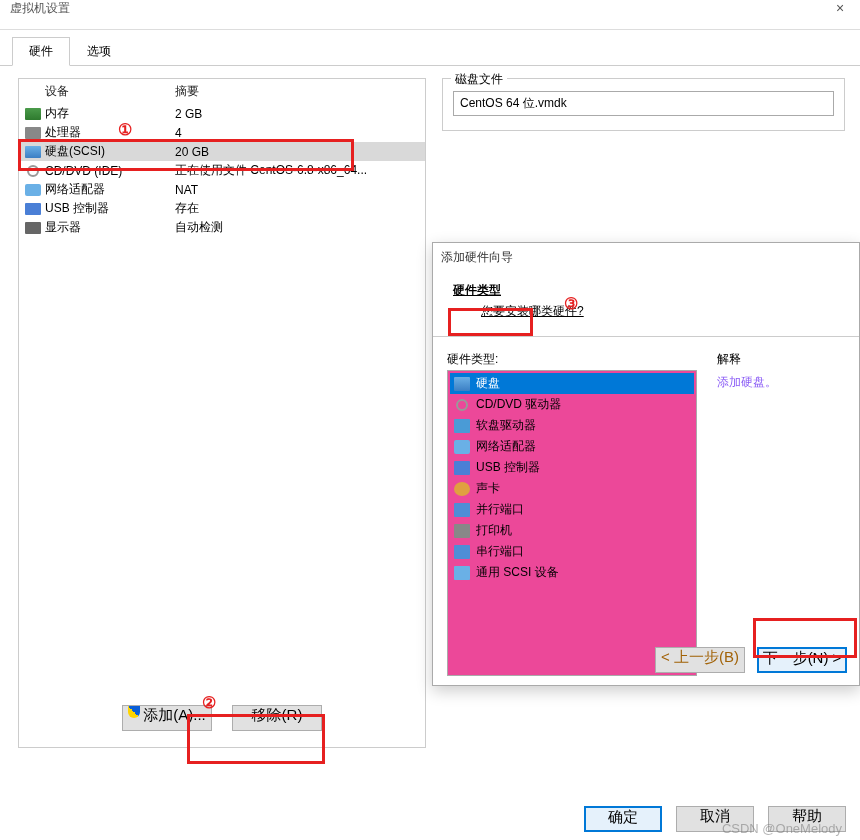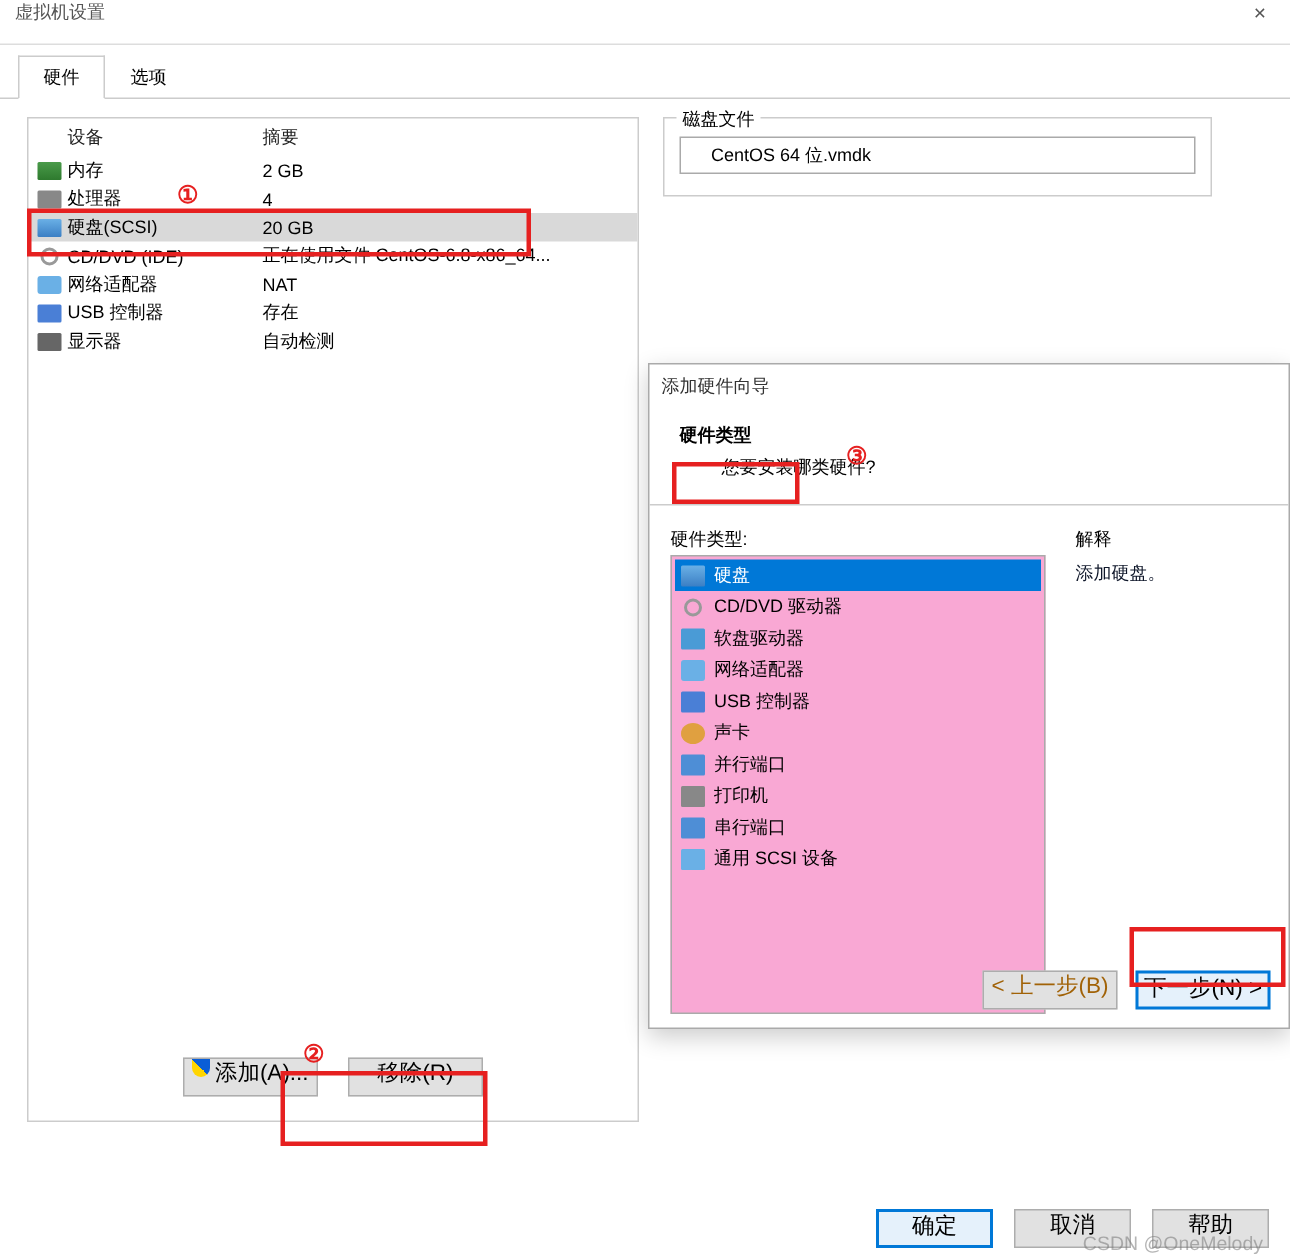--- a/index.html
+++ b/index.html
@@ -43,57 +43,57 @@
     .dev-col2 { flex: 1; }
     .dev-icon { width: 16px; height: 12px; display: inline-flex; align-items: center; justify-content: center; font-size: 10px; }
     .panel-buttons { display: flex; justify-content: center; gap: 20px; padding: 12px 0 16px 0; }
     .win-btn { min-width: 90px; height: 26px; border: 1px solid #adadad; background: #e1e1e1; cursor: pointer; font-size: 15px; display: flex; align-items: flex-start; justify-content: center; gap: 3px; font-family: Liberation Sans, sans-serif; }
     .win-btn:disabled { color: #a16207; }
 
     .right-groupbox {
       position: absolute;
       left: 442px;
       top: 12px;
-      width: 366px;
+      width: 403px;
       border: 1px solid #ccc;
       padding: 12px 10px 14px 10px;
     }
     .right-groupbox .legend {
       position: absolute;
       top: -8px;
       left: 8px;
       background: #fff;
       padding: 0 4px;
     }
-    .disk-file-box { border: 1px solid #aaa; padding: 3px 20px; background: #fff; }
+    .disk-file-box { border: 1px solid #aaa; padding: 3px 6px; background: #fff; }
 
     .hw-wizard {
       position: absolute;
       left: 432px;
       top: 176px;
       width: 428px;
       height: 444px;
       background: #fff;
       border: 1px solid #aaa;
       box-shadow: 0 5px 15px rgba(0,0,0,0.2);
     }
     .wizard-title { padding: 6px 8px; color: #333; }
-    .wizard-header { padding: 10px 20px 16px 20px; border-bottom: 1px solid #ccc; }
+    .wizard-header { padding: 10px 20px 16px 20px; border-bottom: 1px solid #ccc; text-decoration: underline; }
     .wizard-header .h1 { font-weight: bold; margin-bottom: 4px; }
     .wizard-header .h2 { padding-left: 28px; }
     .wizard-body { display: flex; padding: 14px 14px 0 14px; gap: 20px; }
     .hw-list-section { width: 250px; }
     .hw-list-label { margin-bottom: 2px; }
-    .hw-listbox { border: 1px solid #aaa; height: 306px; background: #f9a8d4; padding: 2px 2px; }
+    .hw-listbox { border: 1px solid #aaa; height: 306px; background: #ec4899; padding: 2px 2px; }
     .hw-item { display: flex; align-items: center; gap: 6px; padding: 2px 4px; cursor: pointer; }
     .hw-item.selected { background: #0078d7; color: #fff; }
     .hw-item-icon { width: 16px; height: 14px; display: inline-flex; align-items: center; justify-content: center; font-size: 11px; }
     .explain-section { flex: 1; }
     .explain-label { margin-bottom: 6px; }
-    .explain-text { color: #0f172a; }
+    .explain-text { color: #8b5cf6; }
     .wizard-footer { position: absolute; bottom: 12px; right: 12px; display: flex; gap: 12px; }
     .win-btn.primary { border: 2px solid #0078d7; background: #e5f1fb; }
 
     .bottom-buttons { position: absolute; bottom: 8px; right: 14px; display: flex; gap: 14px; }
     .bottom-buttons .win-btn { min-width: 78px; }
     .bottom-buttons .win-btn.ok { border: 2px solid #0078d7; background: #e5f1fb; }
 
     
     .anno { position: absolute; border: 3px solid #e62020; pointer-events: none; }
     .anno-num { position: absolute; color: #e62020; font-size: 16px; font-weight: bold; pointer-events: none; }

